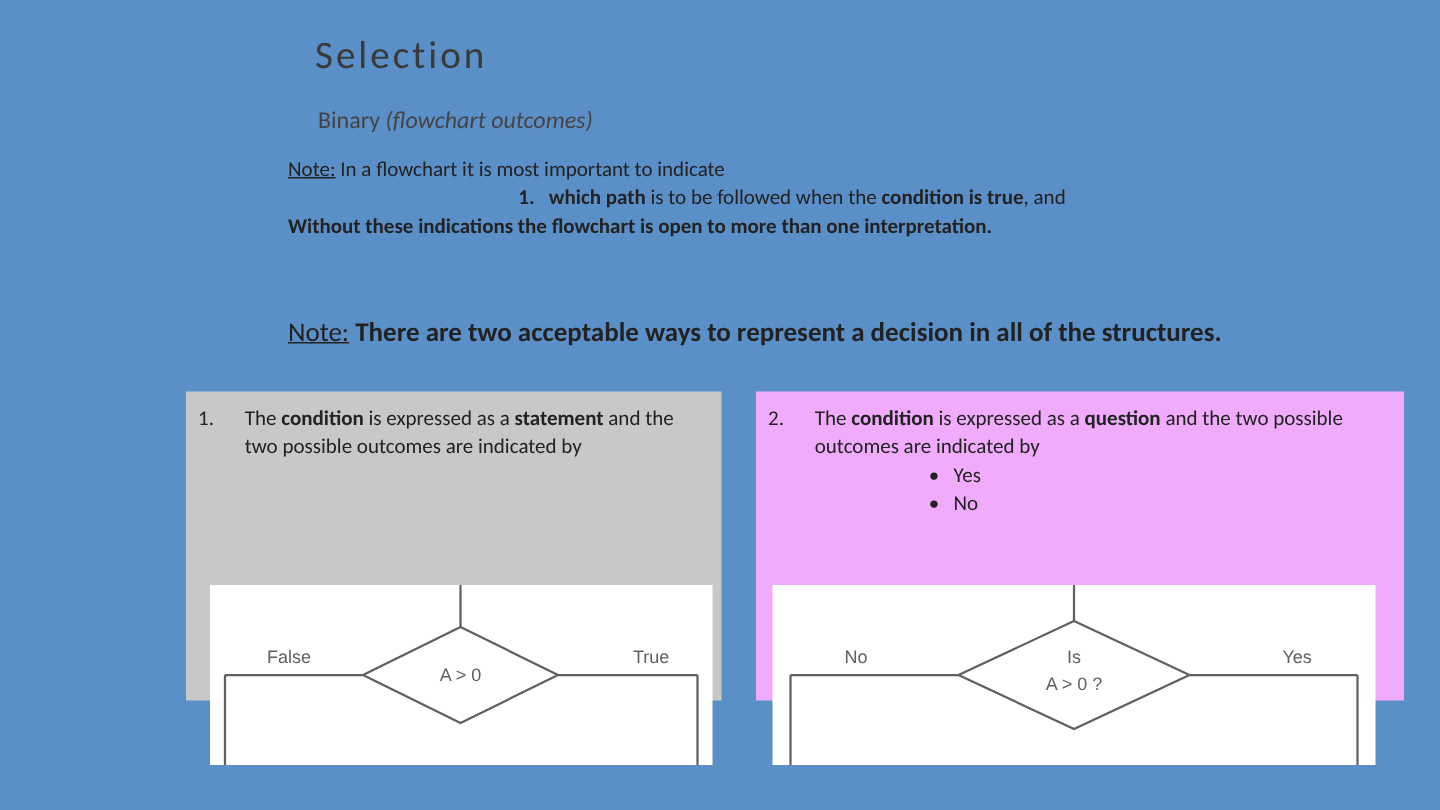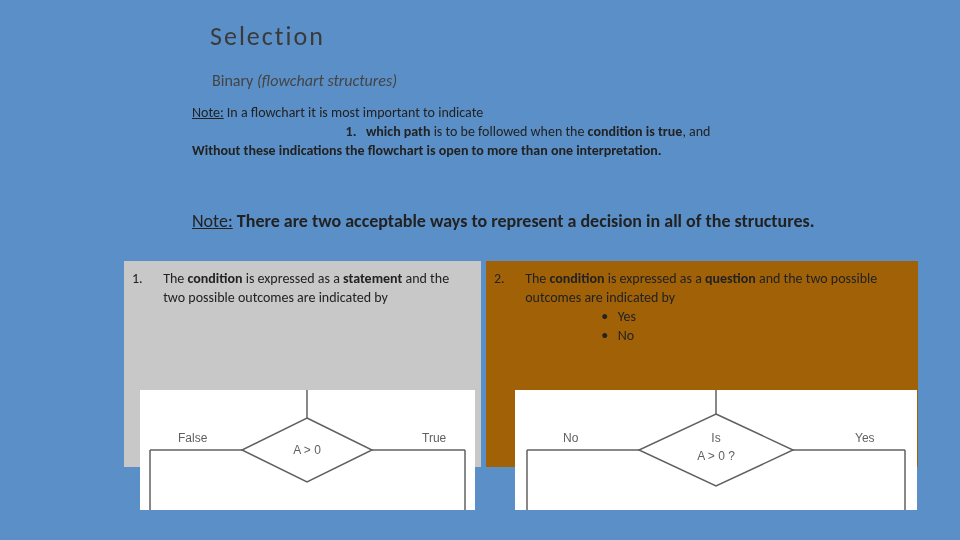--- a/index.html
+++ b/index.html
@@ -66,23 +66,23 @@
     line-height: 1.35;
     padding: 9px 18px 0 8px;
     box-sizing: border-box;
   }
   .panel.left {
     left: 124px;
     width: 357px;
     background: #c8c8c8;
   }
   .panel.right {
-    left: 486px;
+    left: 504px;
     width: 432px;
-    background: #a16207;
+    background: #f0abfc;
   }
   .panel .num {
     display: inline-block;
     vertical-align: top;
     width: 28px;
   }
   .panel .body {
     display: inline-block;
     vertical-align: top;
     width: calc(100% - 34px);
@@ -115,21 +115,21 @@
 </style>
 </head>
 <body>
 
 <div class="slide">
 
   <div class="title">Selection</div>
 
   <div class="subtitle">
     <span class="b">Binary</span>
-    <span class="it">(flowchart structures)</span>
+    <span class="it">(flowchart outcomes)</span>
   </div>
 
   <div class="note1">
     <span class="u">Note:</span><span> In a flowchart it is most important to indicate</span>
     <div class="ol">
       <div>
         <b>1.</b>&nbsp;&nbsp;&nbsp;<b>which path</b><span> is to be followed when the </span><b>condition is true</b><span>, and</span>
       </div>
     </div>
     <b>Without these indications the flowchart is open to more than one interpretation.</b>

